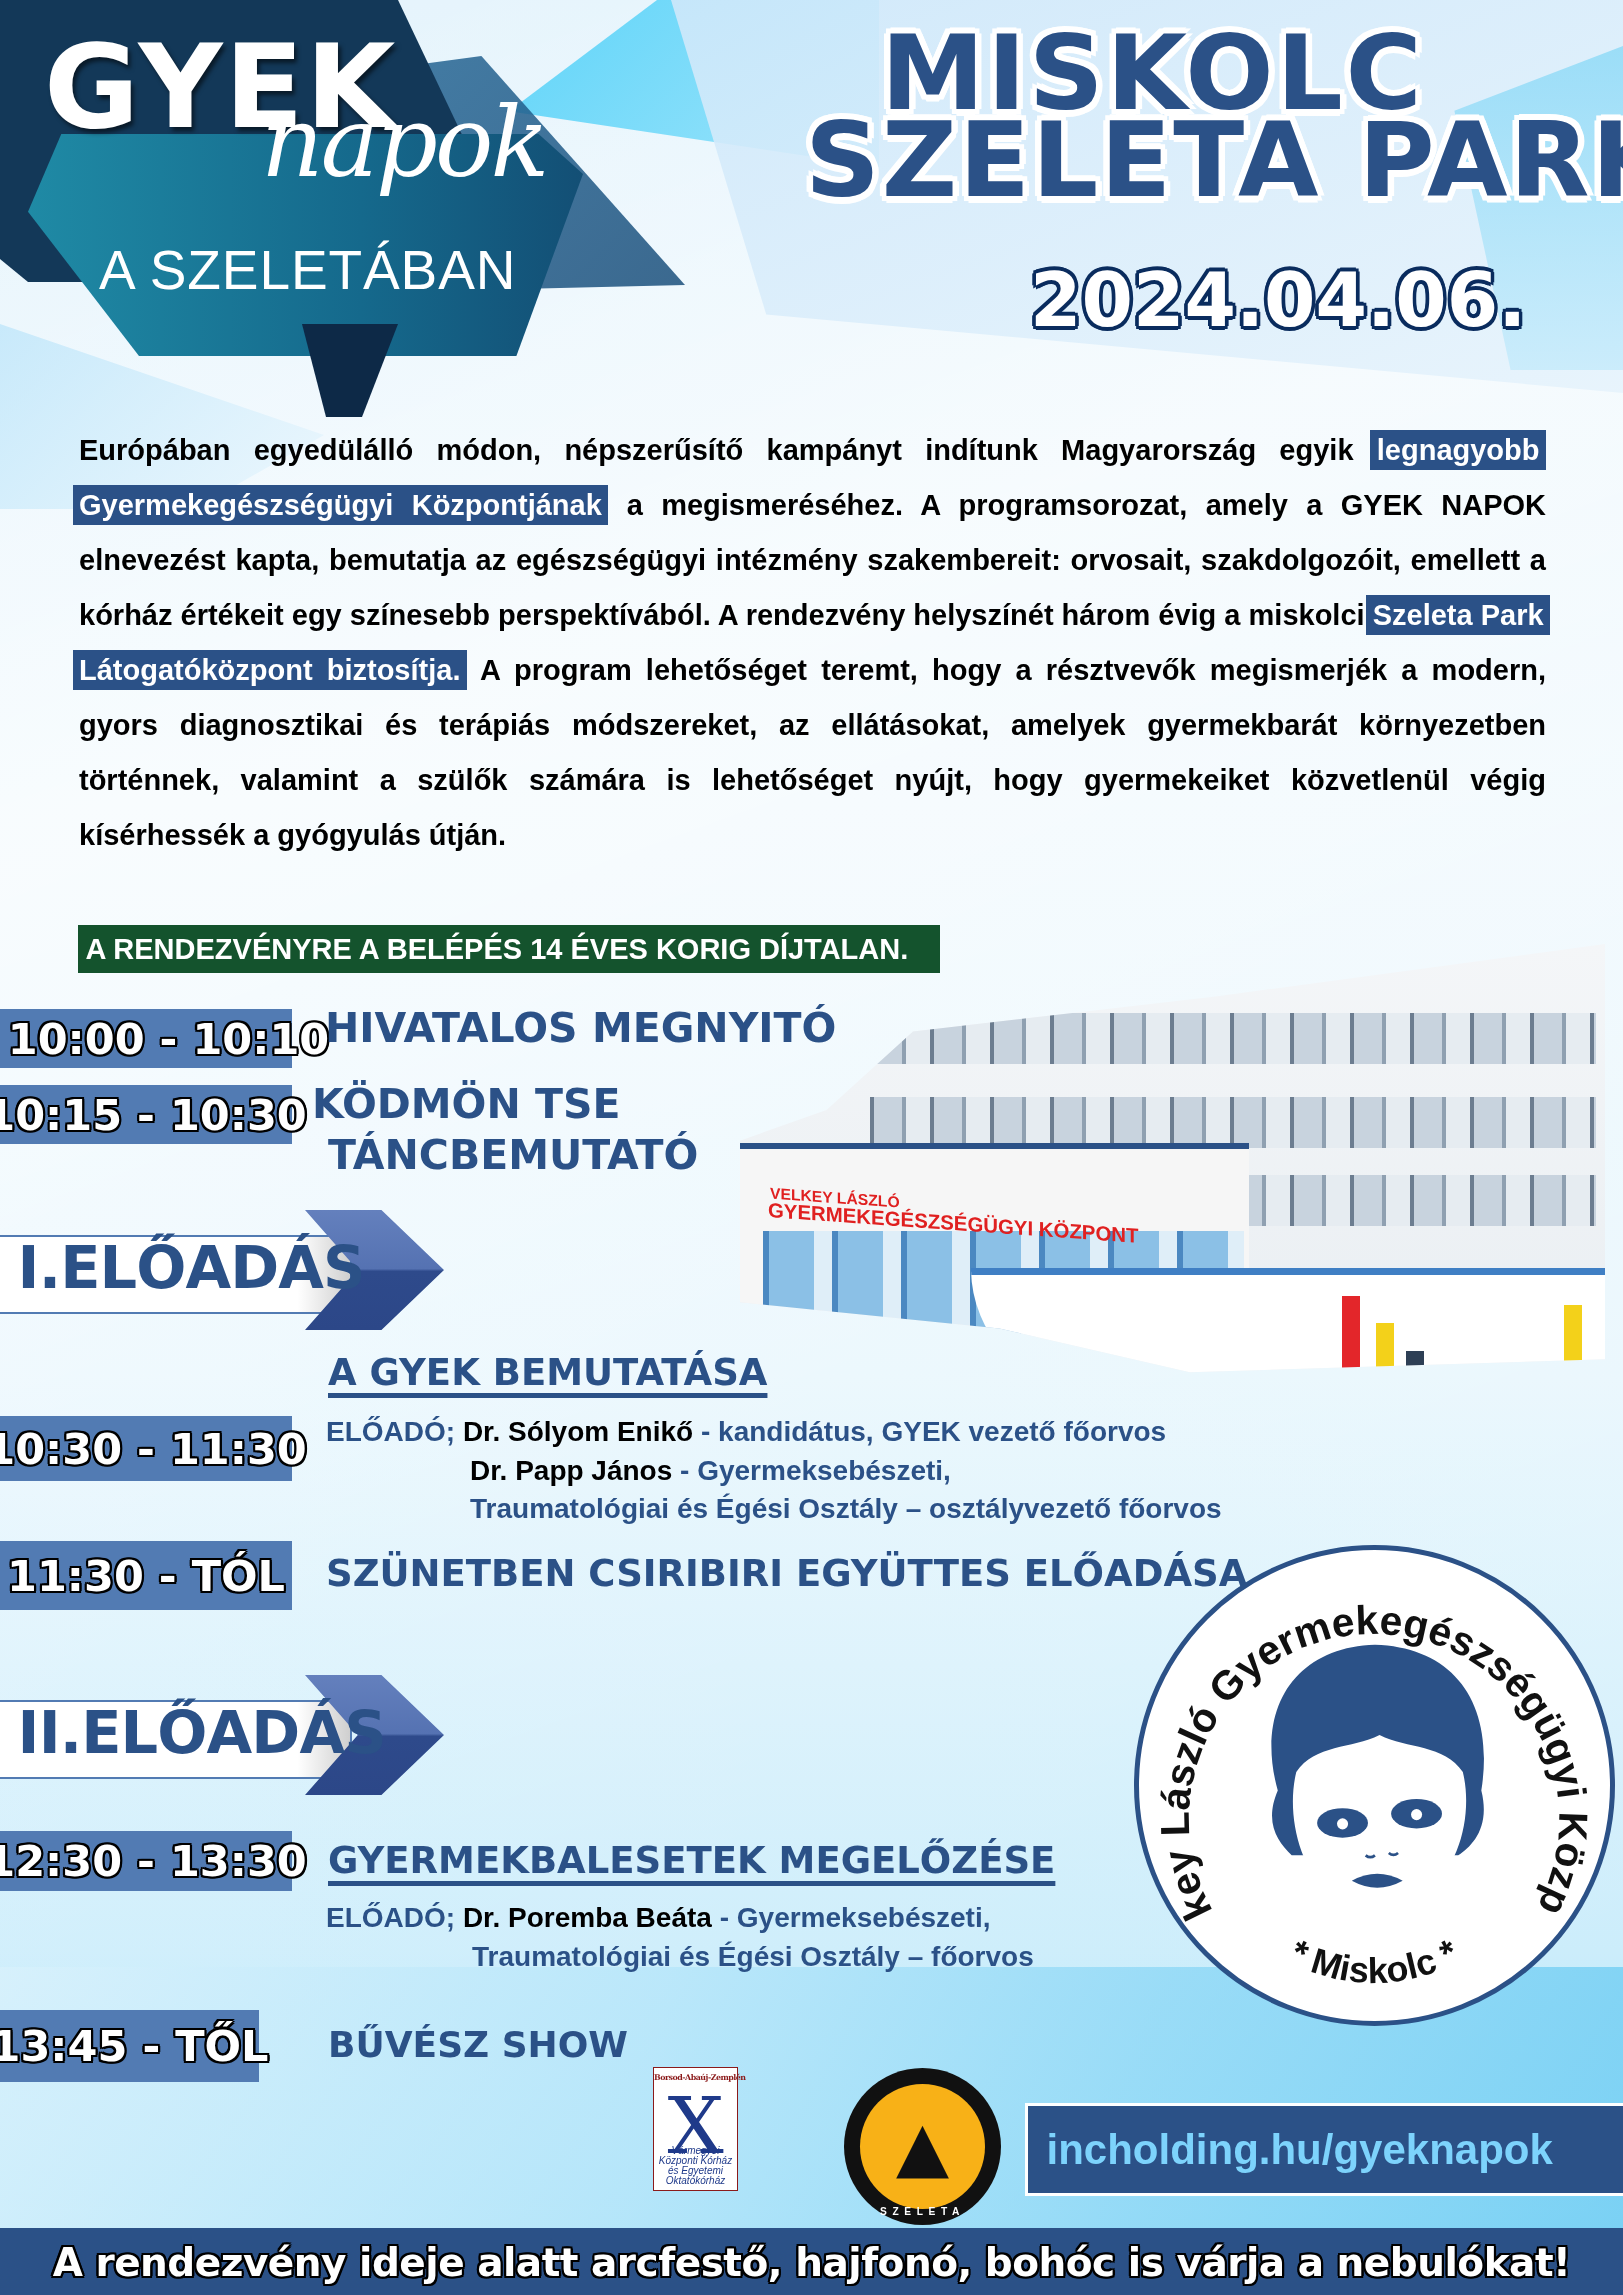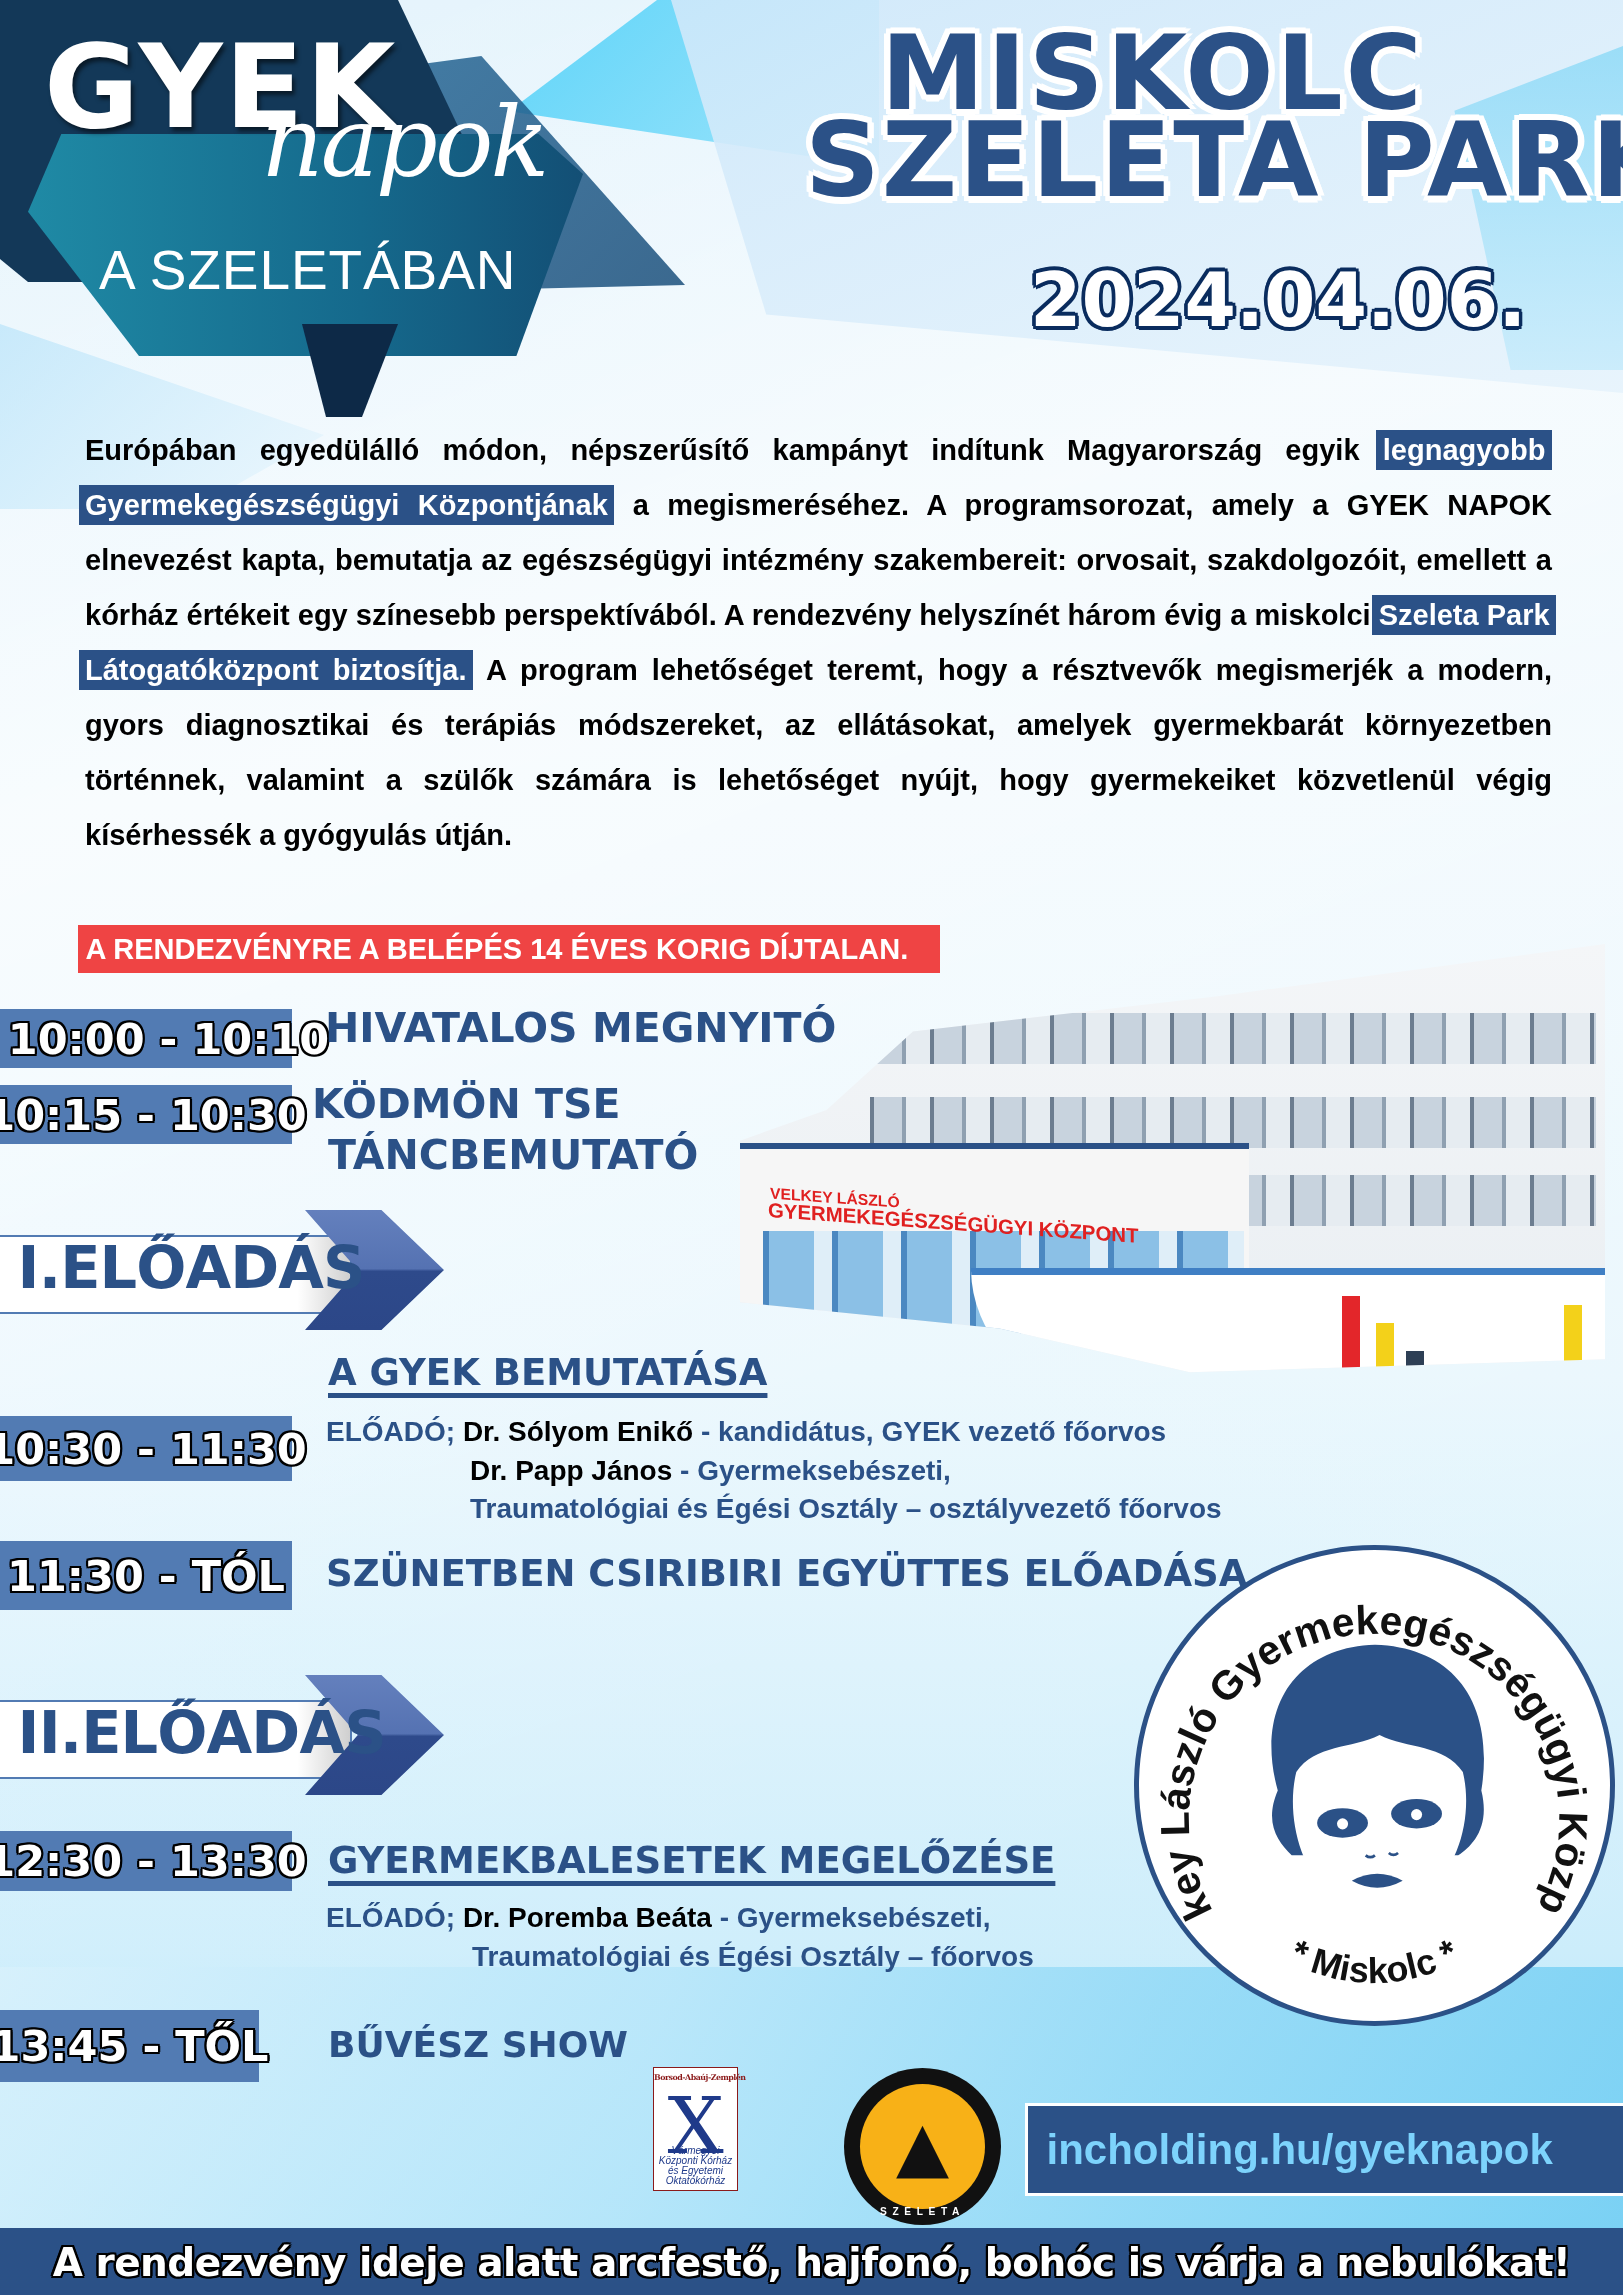--- a/index.html
+++ b/index.html
@@ -69,29 +69,29 @@
     text-shadow:
       3.7px 0 0 #0a2c5e, -3.7px 0 0 #0a2c5e, 0 3.7px 0 #0a2c5e, 0 -3.7px 0 #0a2c5e,
       2.8px 2.8px 0 #0a2c5e, -2.8px -2.8px 0 #0a2c5e, 2.8px -2.8px 0 #0a2c5e, -2.8px 2.8px 0 #0a2c5e;
   }
 
   
   .intro {
     position: absolute; left: 79px; top: 423px; width: 1467px;
     font-family: "Liberation Sans", sans-serif; font-weight: bold;
     font-size: 29px; line-height: 55px; color: #000;
-    text-align: justify; text-align-last: left; margin-left: 6px;
+    text-align: justify; text-align-last: left;
   }
   .hl {
     background: #2b5187; color: #fff; padding: 3.7px 6.5px; margin-left: -6.5px;
     box-decoration-break: clone; -webkit-box-decoration-break: clone;
   }
   .free-banner {
     position: absolute; left: 78px; top: 925px; width: 862px; height: 48px;
-    background: #ef4444; color: #fff;
+    background: #14532d; color: #fff;
     font-family: "Liberation Sans", sans-serif; font-weight: bold; font-size: 29px;
     display: flex; align-items: center; padding-left: 7.4px; white-space: nowrap;
   }
 
   
   .time-box {
     position: absolute; left: 0; background: #527bb3;
     display: flex; align-items: center; justify-content: center;
     font-family: "DejaVu Sans", sans-serif; font-weight: bold; color: #fff;
     white-space: nowrap;

